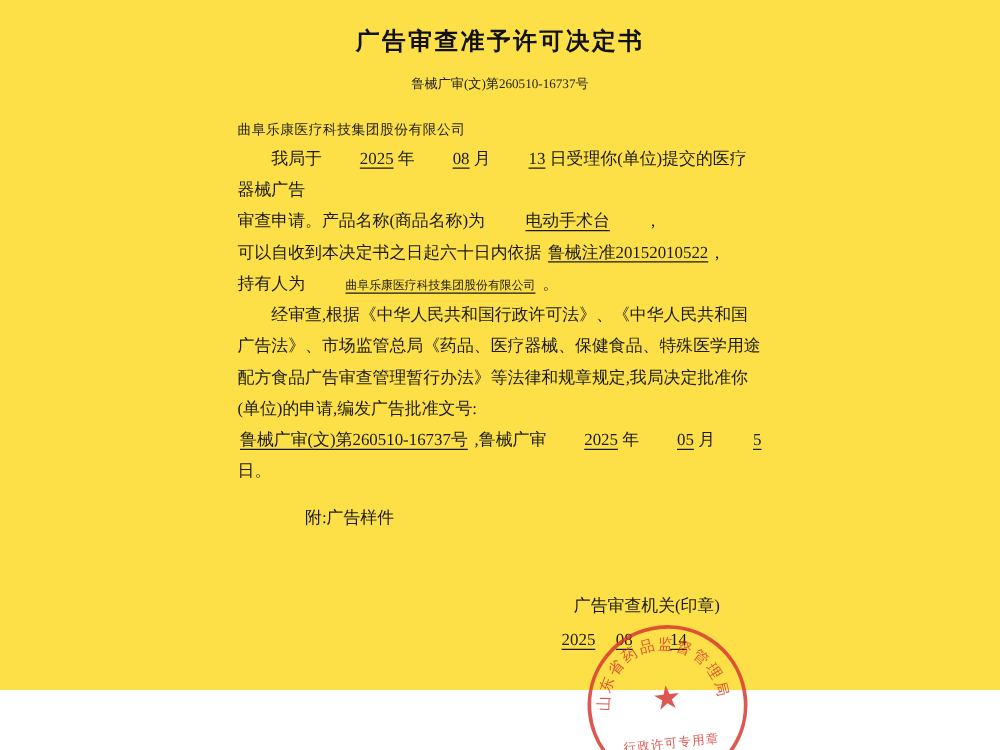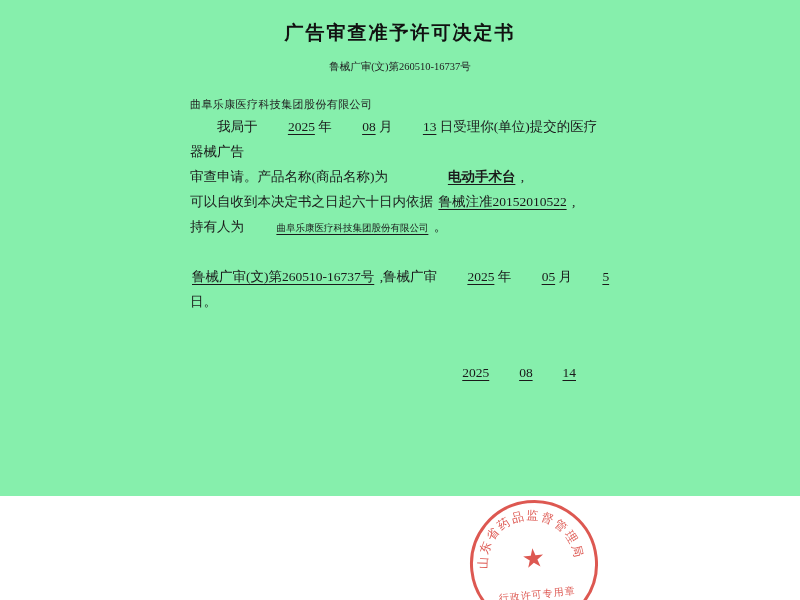--- a/index.html
+++ b/index.html
@@ -10,22 +10,22 @@
     width: 800px;
     height: 600px;
     background: #ffffff;
     font-family: "Liberation Serif", "DejaVu Serif", serif;
     color: #1a1a1a;
     overflow: hidden;
   }
   .page {
     position: relative;
     width: 800px;
-    height: 496px;
-    background: #86efac;
+    height: 552px;
+    background: #fde047;
     box-sizing: border-box;
     padding: 14px 190px 0 190px;
   }
   .doc-title {
     text-align: center;
     font-size: 19px;
     font-weight: bold;
     letter-spacing: 2px;
     margin: 6px 0 0 0;
     color: #111;
@@ -57,35 +57,34 @@
   }
   .fill {
     text-decoration: underline;
     text-underline-offset: 3px;
     padding: 0 2px;
     white-space: nowrap;
   }
   .fill.wide {
     display: inline-block;
     min-width: 122px;
-    text-align: right;
-    font-weight: bold;
+    text-align: left;
   }
   .fill.small {
     font-size: 9.5px;
     display: inline-block;
     min-width: 150px;
     text-align: left;
   }
   .num {
     display: inline-block;
     text-decoration: underline;
     text-underline-offset: 3px;
     min-width: 34px;
-    text-align: right;
+    text-align: left;
   }
   .num.short {
     min-width: 22px;
     text-decoration: underline;
   }
   .attach {
     margin-top: 12px;
     text-indent: 4em;
     font-size: 13.5px;
   }
@@ -170,34 +169,37 @@
       <span>可以自收到本决定书之日起六十日内依据</span>
       <span class="fill">鲁械注准20152010522</span>
       <span>,</span>
       <br>
       <span>持有人为</span>
       <span class="fill small">曲阜乐康医疗科技集团股份有限公司</span>
       <span>。</span>
     </p>
 
     <p class="para indent">
+      <span>经审查,根据《中华人民共和国行政许可法》、《中华人民共和国广告法》、市场监管总局《药品、医疗器械、保健食品、特殊医学用途配方食品广告审查管理暂行办法》等法律和规章规定,我局决定批准你(单位)的申请,编发广告批准文号:</span>
       <br>
       <span class="fill">鲁械广审(文)第260510-16737号</span>
       <span>,鲁械广审</span>
       <span class="num">2025</span>
       <span>年</span>
       <span class="num short">05</span>
       <span>月</span>
       <span class="num short">5</span>
       <span>日。</span>
     </p>
 
 
+    <div class="attach">附:广告样件</div>
 
     <div class="signature">
+      <div>广告审查机关(印章)</div>
       <div class="sig-date">
         <span class="num">2025</span>
         
         <span class="num short">08</span>
         
         <span class="num short">14</span>
         
       </div>
     </div>
 

